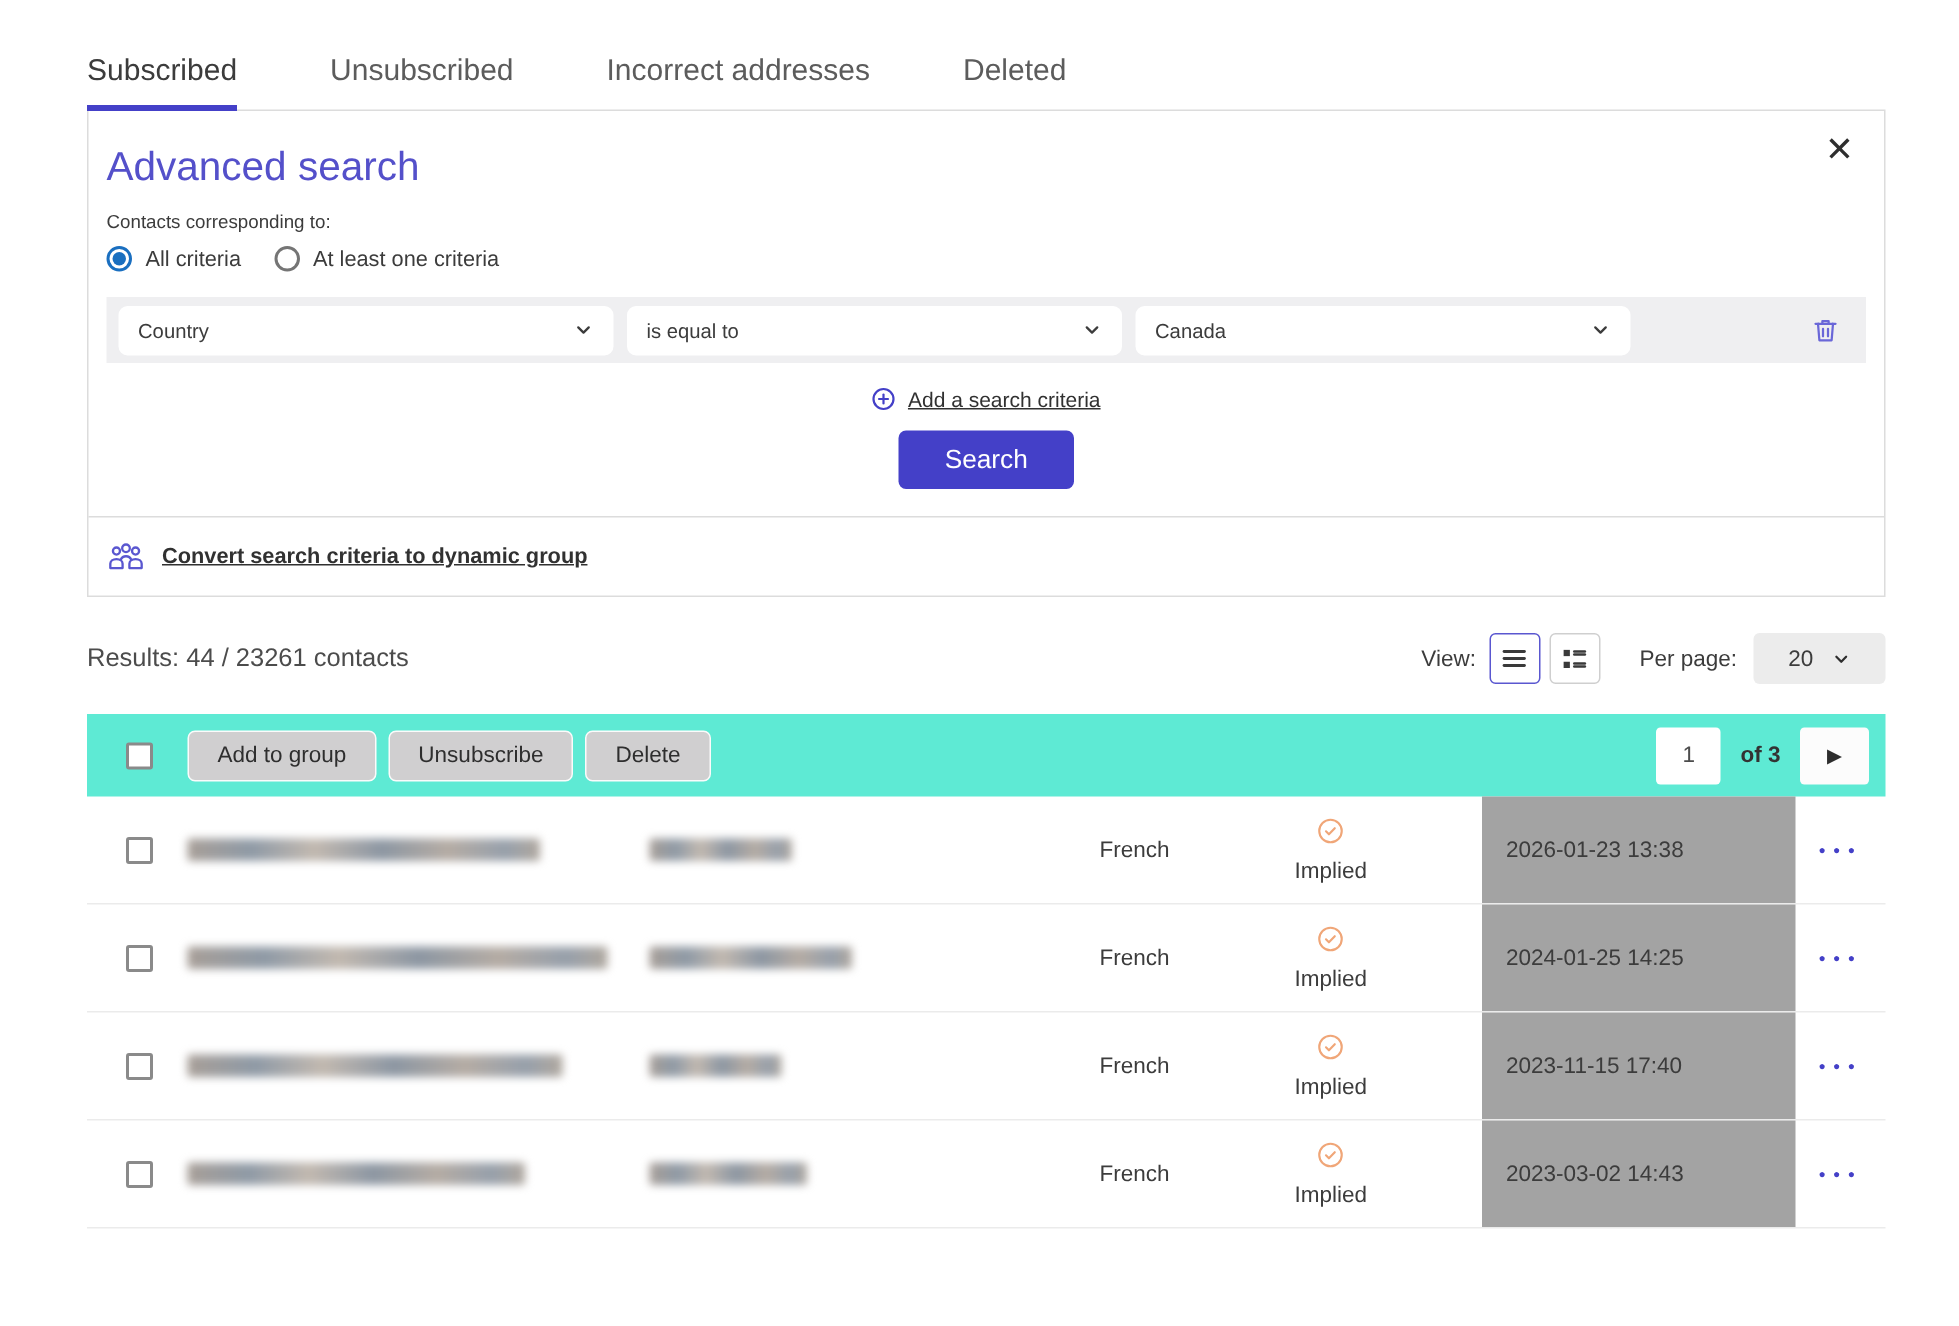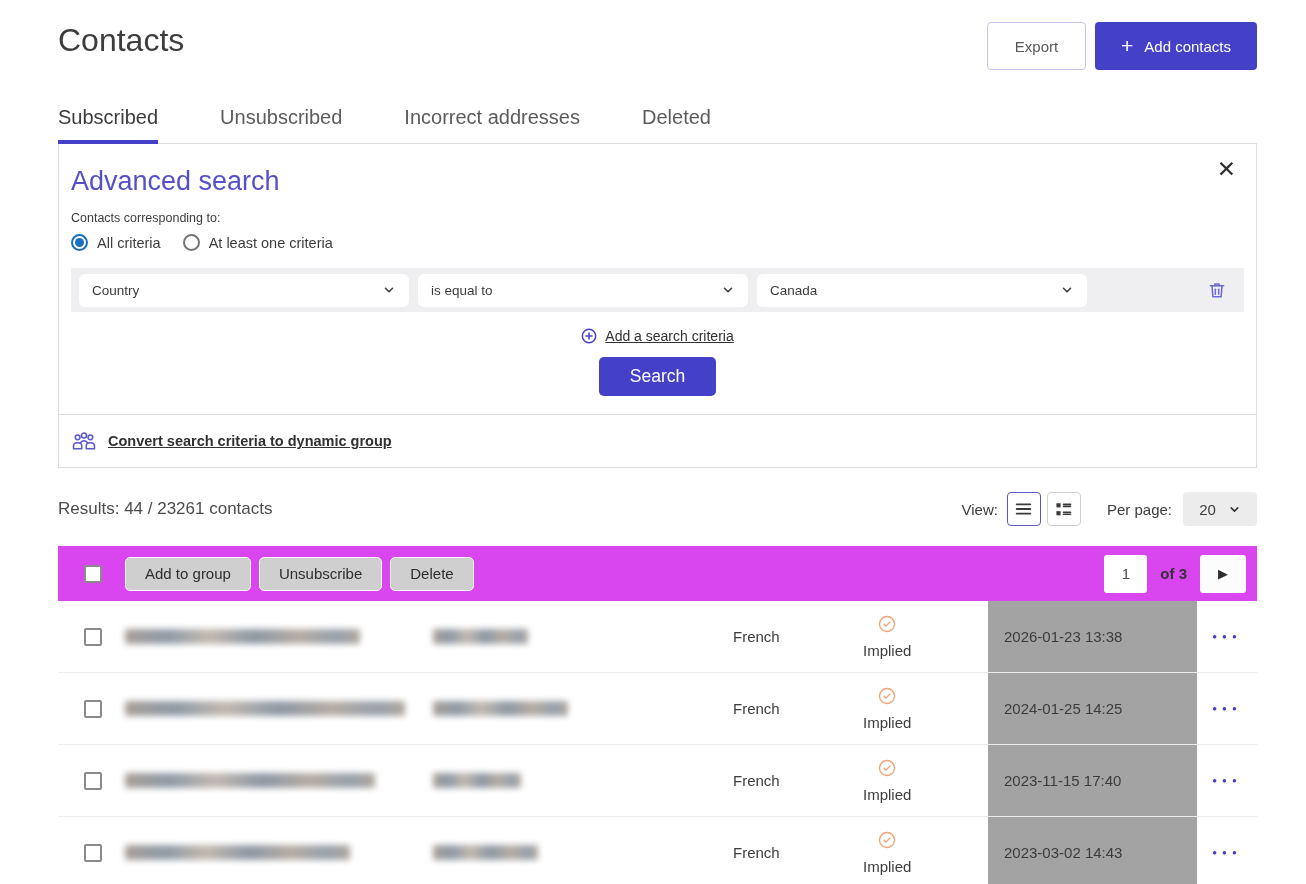--- a/index.html
+++ b/index.html
@@ -52,25 +52,25 @@
   .results-bar { display: flex; justify-content: space-between; align-items: center; margin-top: 24px; }
   .results-text { font-size: 17px; color: #4c4c4c; }
   .results-controls { display: flex; align-items: center; }
   .view-label, .perpage-label { font-size: 15px; color: #3c3c3c; }
   .view-toggle { width: 34px; height: 34px; border-radius: 4px; background: #fff; display: flex; align-items: center;
     justify-content: center; cursor: pointer; border: 1px solid #cfcfcf; }
   .view-toggle.active { border: 1px solid #5a57d0; }
   .view-toggle + .view-toggle { margin-left: 6px; }
   .view-label { margin-right: 9px; margin-left: 32px; }
   .perpage-label { margin-left: 26px; }
-  .perpage-select { margin-left: 11px; width: 74px; height: 34px; background: #ececec; border-radius: 4px;
+  .perpage-select { margin-left: 11px; width: 88px; height: 34px; background: #ececec; border-radius: 4px;
     display: flex; align-items: center; justify-content: center; gap: 12px; font-size: 15px; cursor: pointer; }
 
   
-  .bulk-toolbar { margin-top: 20px; height: 55px; background: #d946ef; display: flex; align-items: center; padding: 0 11px 0 26px; }
+  .bulk-toolbar { margin-top: 20px; height: 55px; background: #5eead4; display: flex; align-items: center; padding: 0 11px 0 26px; }
   .checkbox { width: 18px; height: 18px; background: #fff; border: 2px solid #8a8a8a; border-radius: 2px; cursor: pointer; flex: none; }
   .bulk-toolbar .checkbox { margin-right: 23px; }
   .bulk-btn { height: 34px; padding: 0 19px; background: #d0cfd0; border: 1px solid #fbfbfb; border-radius: 5px;
     font-size: 15px; color: #2e2e2e; cursor: pointer; font-family: inherit; margin-right: 8px; }
   .pager { margin-left: auto; display: flex; align-items: center; gap: 13px; }
   .page-input { width: 43px; height: 38px; background: #fff; border: none; border-radius: 3px; text-align: center;
     font-size: 15px; color: #4c4c4c; font-family: inherit; }
   .page-of { font-size: 15px; font-weight: bold; color: #333; }
   .page-next { width: 46px; height: 38px; background: #fcfcfc; border: none; border-radius: 3px; cursor: pointer;
     display: flex; align-items: center; justify-content: center; font-size: 13px; color: #2d2d2d; }
@@ -93,30 +93,20 @@
   .consent-wrap { display: flex; align-items: center; gap: 9px; flex-direction: column; }
   .dots { color: #4440c8; font-size: 8px; letter-spacing: 5px; cursor: pointer; font-weight: bold; }
 
   svg { display: block; }
 </style>
 </head>
 <body>
 
 <div class="container">
 
-  <div class="page-header">
-    <div class="page-title">Contacts</div>
-    <div class="header-actions">
-      <button class="btn-export">Export</button>
-      <button class="btn-primary">
-        <span class="plus">+</span>
-        <span>Add contacts</span>
-      </button>
-    </div>
-  </div>
 
   <div class="tabs">
     <div class="tab active">Subscribed</div>
     <div class="tab">Unsubscribed</div>
     <div class="tab">Incorrect addresses</div>
     <div class="tab">Deleted</div>
   </div>
 
   <div class="panel">
     <span class="close-x">✕</span>

